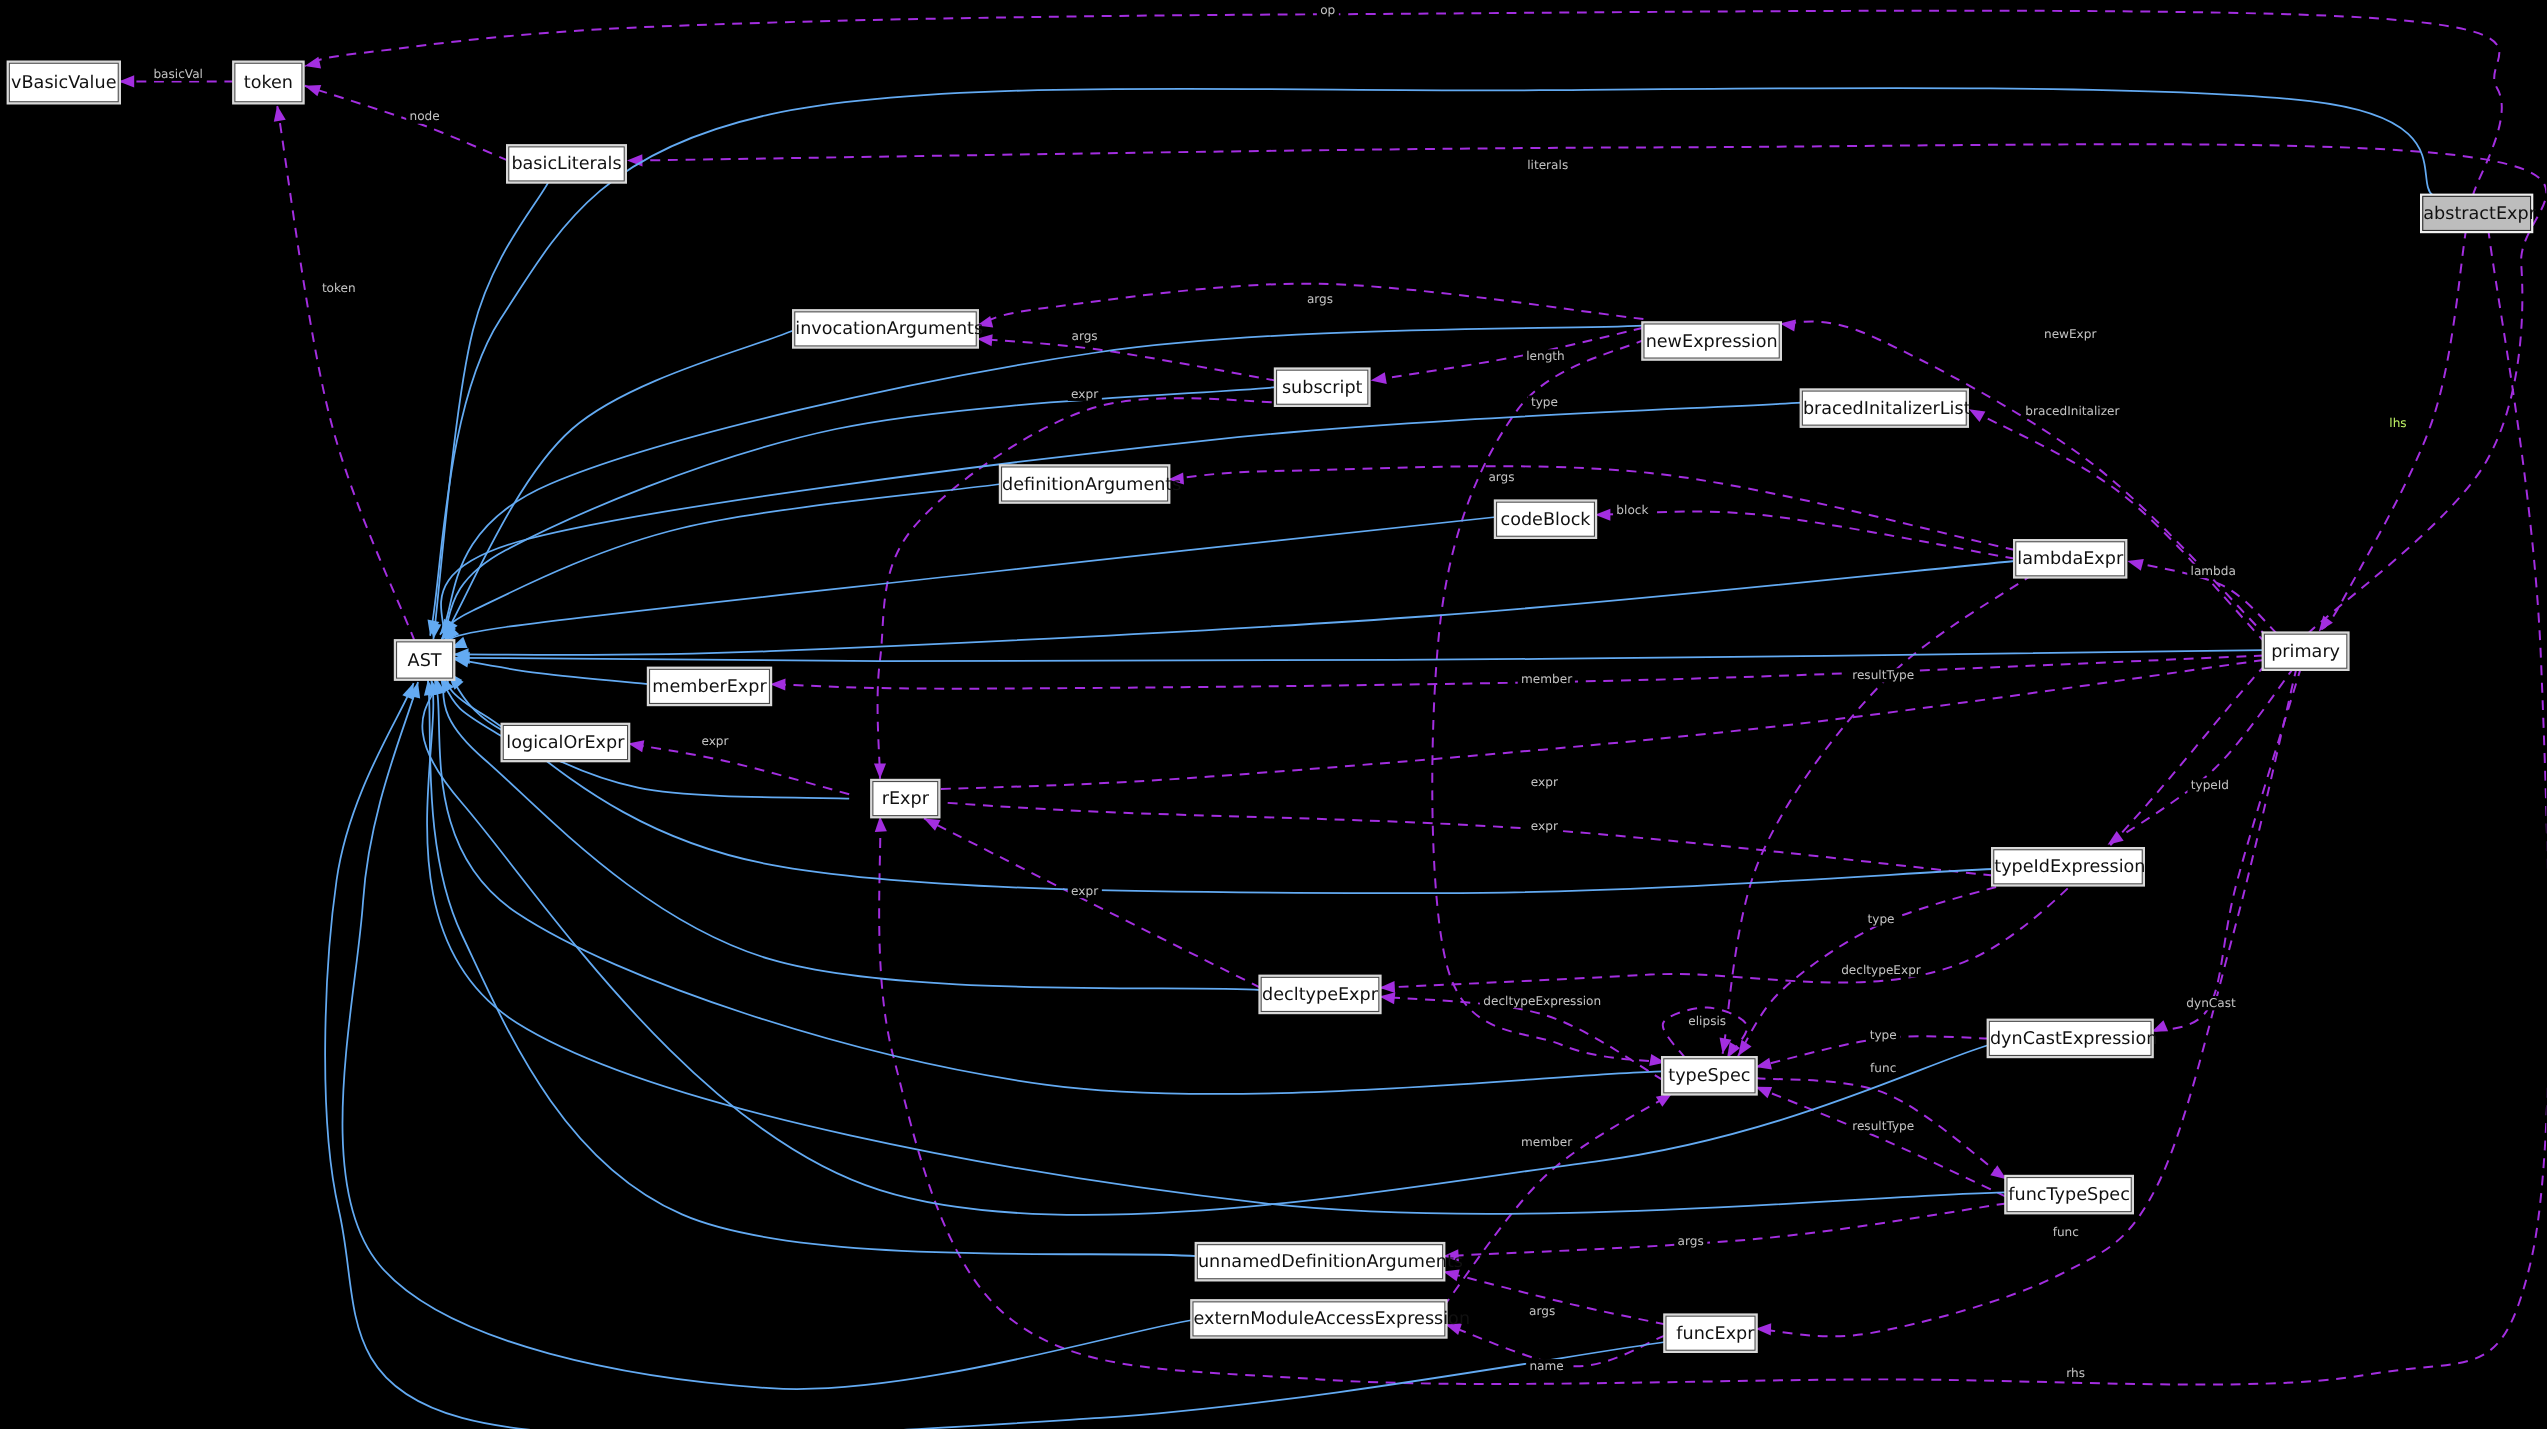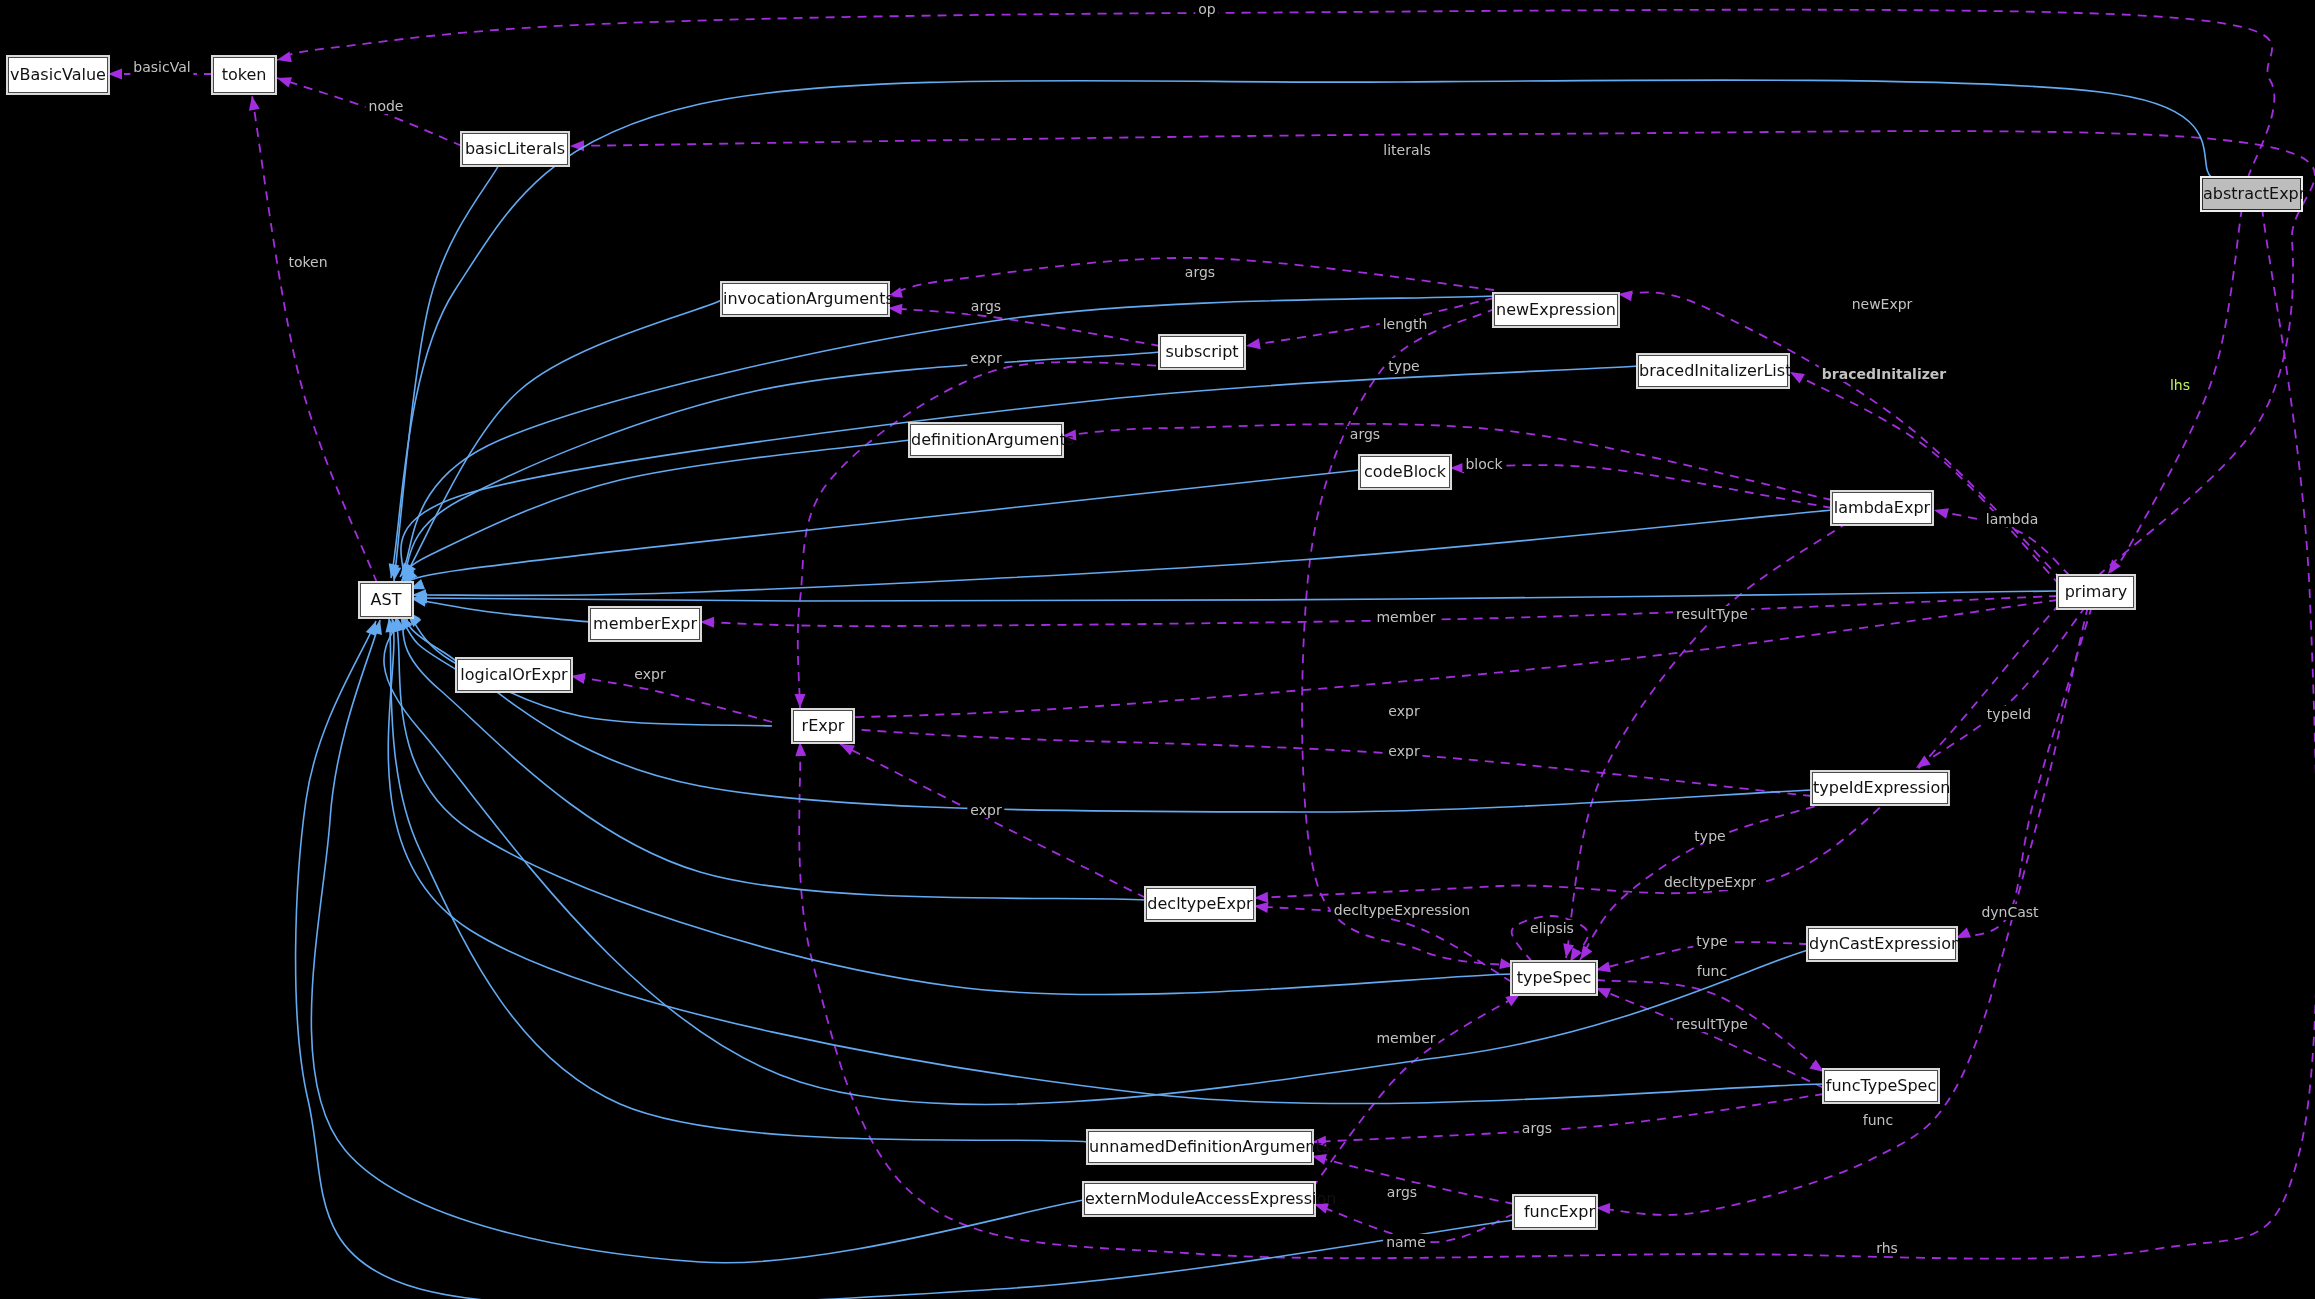--- a/index.html
+++ b/index.html
@@ -4,21 +4,21 @@
 <style>
   html,body{margin:0;padding:0;background:#000;}
   #stage{position:relative;width:2315px;height:1299px;background:#000;overflow:hidden;
          font-family:"DejaVu Sans","Liberation Sans",sans-serif;}
   #edges{position:absolute;left:0;top:0;width:2315px;height:1299px;}
   .gnode{position:absolute;background:#ffffff;border:1px solid #4a4a4a;
          box-shadow:0 0 0 2px #d9d9d9;color:#111;text-align:center;
          font-size:16px;cursor:pointer;white-space:nowrap;z-index:3;}
   .gnode.hl{background:#bdbdbd;box-shadow:0 0 0 2px #efefef;border-color:#2c2c2c;}
   .elabel{position:absolute;transform:translate(-50%,-50%);color:#c2c2c2;
-          font-size:14px;background:#000;padding:0 3px;white-space:nowrap;z-index:2;}
+          font-size:11px;background:#000;padding:0 3px;white-space:nowrap;z-index:2;}
   path.usage{fill:none;stroke-dasharray:9,7;stroke-width:1.8px;}
   path.inherit{fill:none;stroke-width:1.6px;}
 </style>
 </head>
 <body>
 
 <div id="stage" style="background: rgb(0, 0, 0);">
   <svg id="edges" viewBox="0 0 2315 1299" xmlns="http://www.w3.org/2000/svg">
       <path d="M213,74 L108,74" class="usage" stroke="#a32ee0"></path>
       <polygon points="108,74 122,68.5 122,79.5" fill="#a32ee0"></polygon>
@@ -163,21 +163,21 @@
       <div class="gnode" style="left: 1514px; top: 1196px; width: 80px; height: 30px; line-height: 30px; text-align: right;">funcExpr</div>
       <div class="gnode hl" style="left: 2202px; top: 178px; width: 97px; height: 30px; line-height: 30px;">abstractExpr</div>
     </div>
   <div id="labels">
       <div class="elabel" style="left: 162px; top: 67px; color: rgb(194, 194, 194);">basicVal</div>
       <div class="elabel" style="left: 1207px; top: 9px; color: rgb(194, 194, 194);">op</div>
       <div class="elabel" style="left: 386px; top: 106px; color: rgb(194, 194, 194);">node</div>
       <div class="elabel" style="left: 308px; top: 262px; color: rgb(194, 194, 194);">token</div>
       <div class="elabel" style="left: 1407px; top: 150px; color: rgb(194, 194, 194);">literals</div>
       <div class="elabel" style="left: 1882px; top: 304px; color: rgb(194, 194, 194);">newExpr</div>
-      <div class="elabel" style="left: 1884px; top: 374px; color: rgb(194, 194, 194); font-weight: bold;">bracedInitalizer</div>
+      <div class="elabel" style="left: 1884px; top: 374px; color: rgb(194, 194, 194);">bracedInitalizer</div>
       <div class="elabel" style="left: 2180px; top: 385px; color: #bef264; text-align: right;">lhs</div>
       <div class="elabel" style="left: 2012px; top: 508px; color: rgb(194, 194, 194); margin-top: 11px;">lambda</div>
       <div class="elabel" style="left: 1200px; top: 272px; color: rgb(194, 194, 194);">args</div>
       <div class="elabel" style="left: 986px; top: 306px; color: rgb(194, 194, 194);">args</div>
       <div class="elabel" style="left: 1405px; top: 324px; color: rgb(194, 194, 194);">length</div>
       <div class="elabel" style="left: 1404px; top: 366px; color: rgb(194, 194, 194);">type</div>
       <div class="elabel" style="left: 986px; top: 358px; color: rgb(194, 194, 194);">expr</div>
       <div class="elabel" style="left: 1365px; top: 434px; color: rgb(194, 194, 194);">args</div>
       <div class="elabel" style="left: 1484px; top: 464px; color: rgb(194, 194, 194);">block</div>
       <div class="elabel" style="left: 1406px; top: 617px; color: rgb(194, 194, 194);">member</div>

